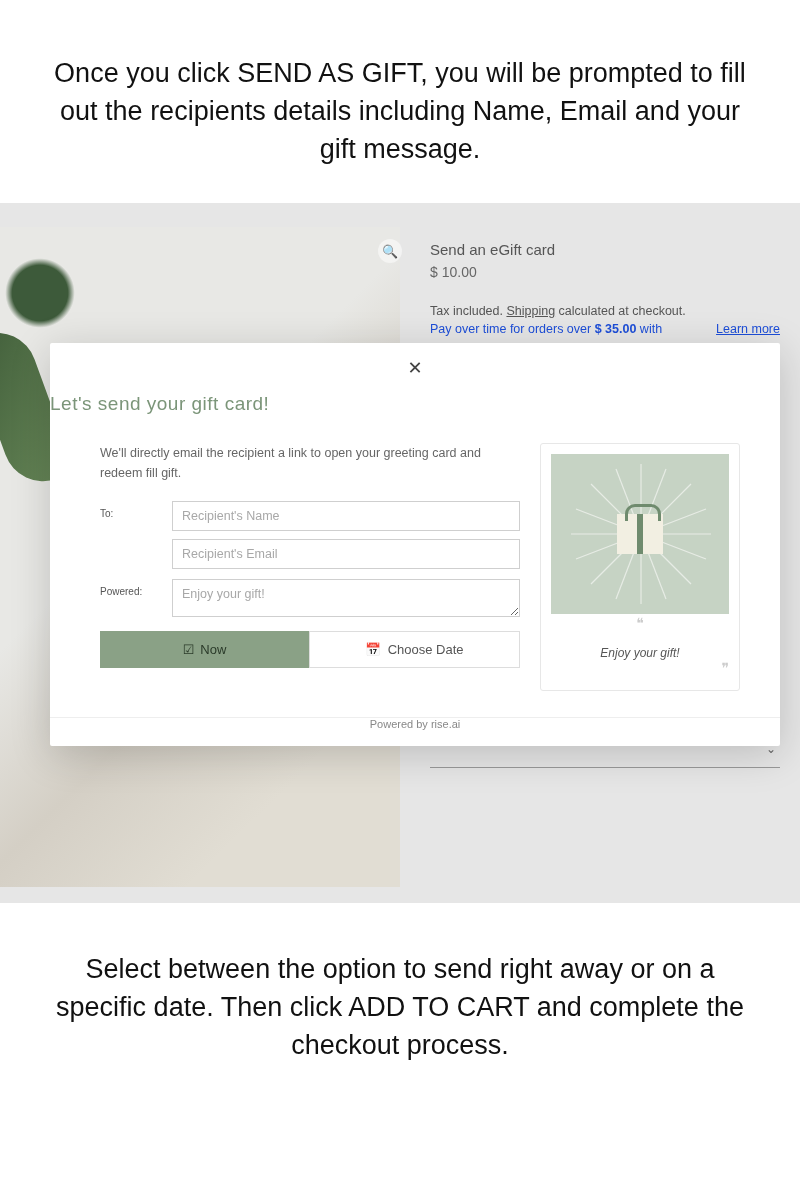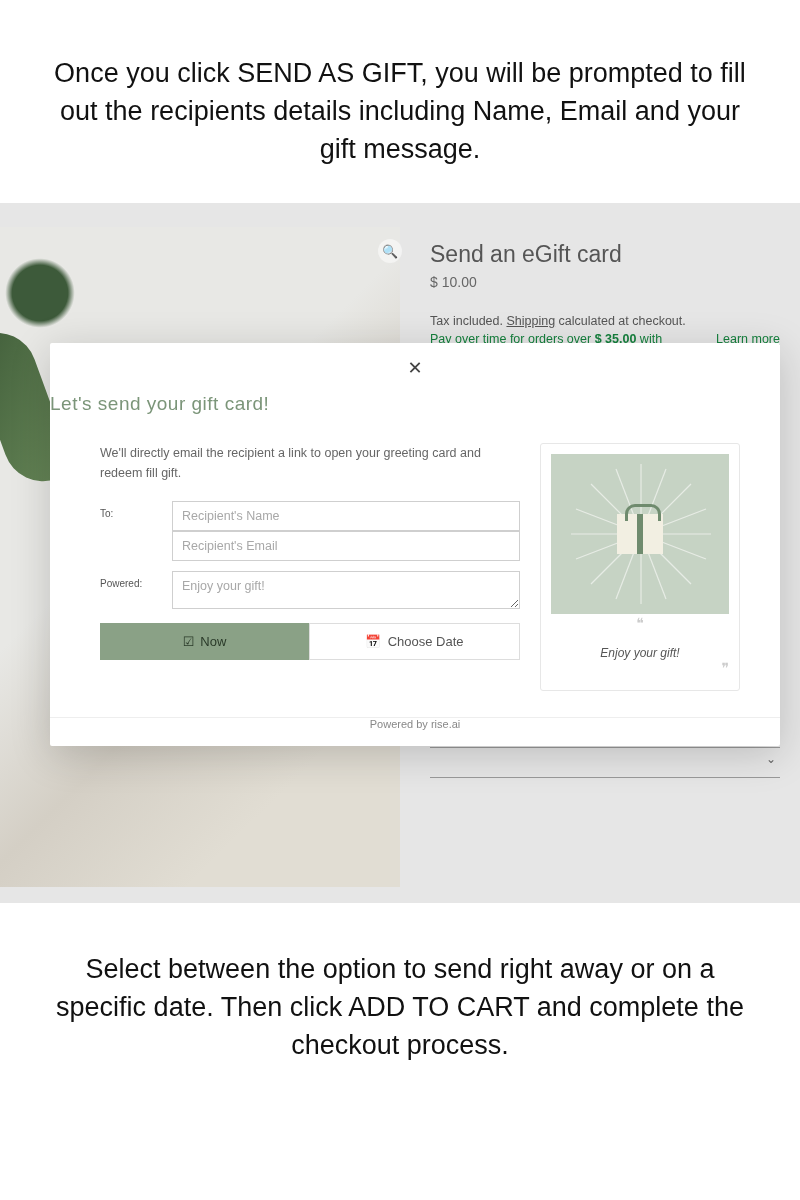--- a/index.html
+++ b/index.html
@@ -61,25 +61,25 @@
     border-radius: 50%;
     background: rgba(255,255,255,0.5);
     display:flex;align-items:center;justify-content:center;
     font-size:13px;color:#666;
   }
   .product-info {
     padding: 38px 20px 0 30px;
     flex: 1;
     color: #555;
   }
-  .prod-title { font-size: 23px; color:#555; margin-bottom:6px;}
+  .prod-title { font-size: 15px; color:#555; margin-bottom:6px;}
   .prod-price { font-size: 14px; color:#666; margin-bottom: 24px;}
   .prod-tax { font-size: 12.5px; color:#555; margin-bottom:4px;}
   .prod-tax u { }
-  .prod-pay { font-size: 12.5px; color:#15803d;}
+  .prod-pay { font-size: 12.5px; color:#1d4ed8;}
   .price-chip {
     display:inline-block;
     border:1px solid #bbb;
     padding:6px 14px;
     font-size:13px;
     color:#555;
     margin-right:6px;
   }
   .price-row { margin-top: 46px; }
   .green-bar {
@@ -135,21 +135,21 @@
   }
   .form-row{
     display:flex; align-items:flex-start;
     margin-bottom:10px;
     gap: 12px;
   }
   .form-label{
     width:60px; font-size:10px; color:#555;
     padding-top:7px;
   }
-  .form-inputs{ flex:1; display:flex; flex-direction:column; }
+  .form-inputs{ flex:1; display:flex; flex-direction:column; gap:8px;}
   .text-input{
     width:100%;
     border:1px solid #cfcfcf;
     padding:7px 9px;
     font-size:12.5px;
     color:#555;
     font-family:inherit;
   }
   .text-input::placeholder{ color:#a8a8a8;}
   textarea.text-input{ height:38px; resize:both;}

